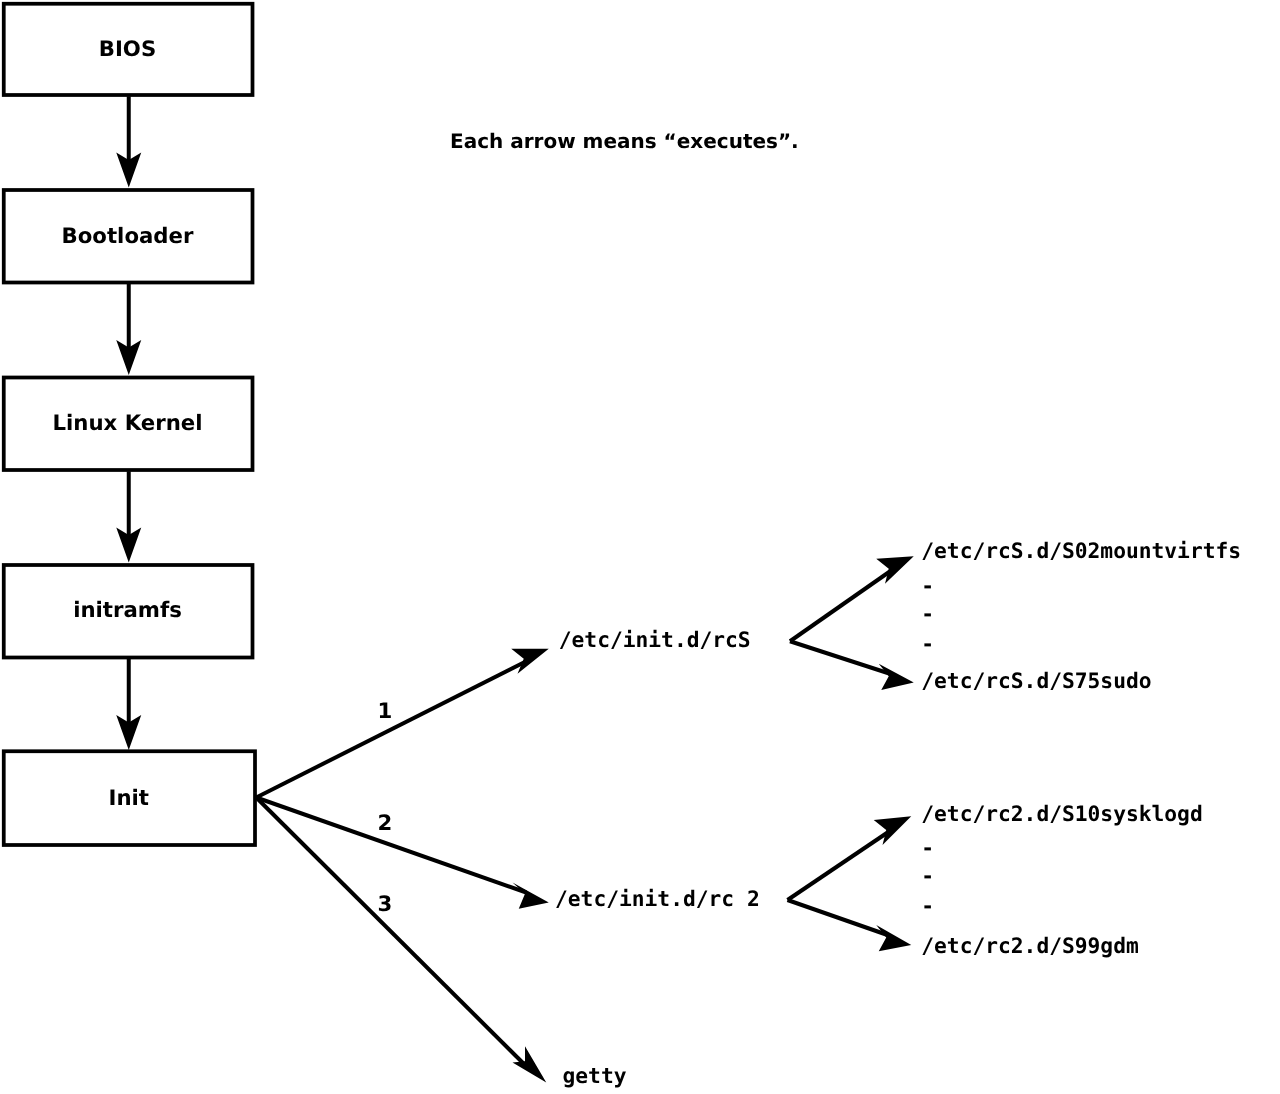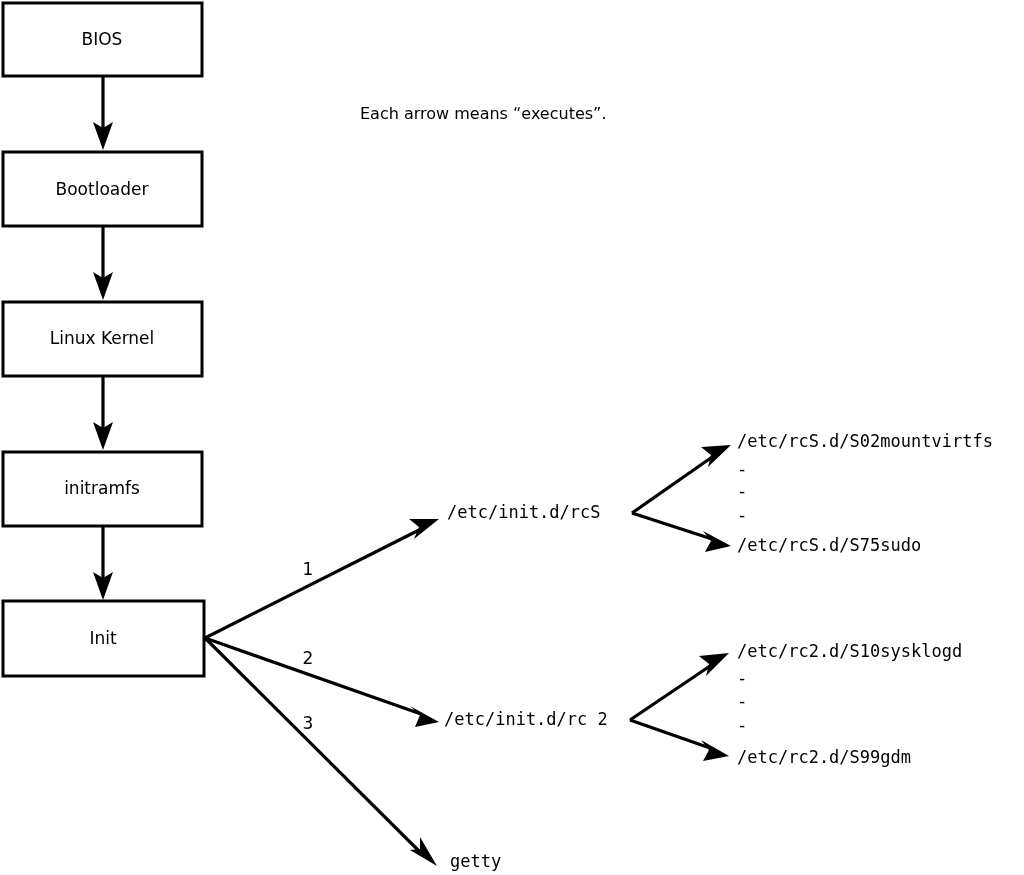--- a/index.html
+++ b/index.html
@@ -9,20 +9,21 @@
   }
   body {
     font-family: "Liberation Sans", sans-serif;
   }
   #diagram-root {
     position: relative;
     width: 1024px;
     height: 875px;
     background: #ffffff;
     overflow: hidden;
+    font-weight: bold;
   }
   svg#boot-diagram {
     display: block;
     width: 1024px;
     height: 875px;
   }
   .box-rect {
     fill: #ffffff;
     stroke: #000000;
     stroke-width: 3;

